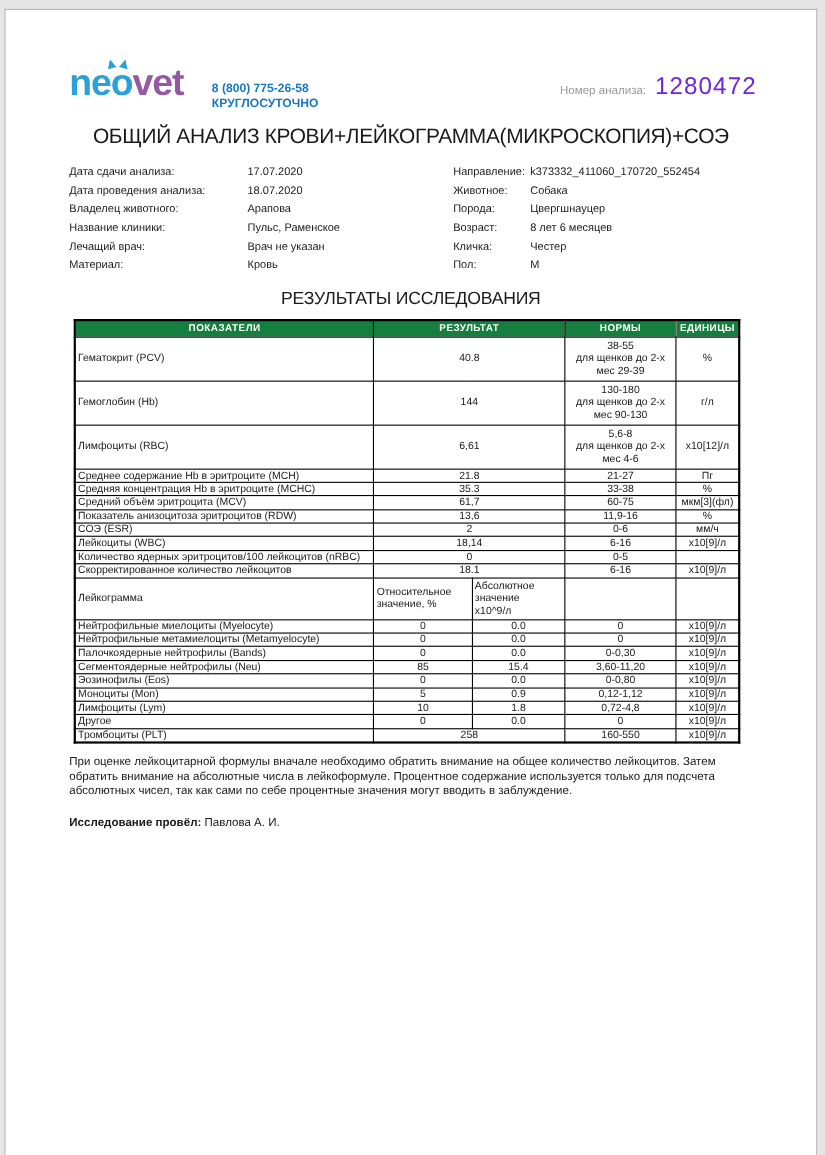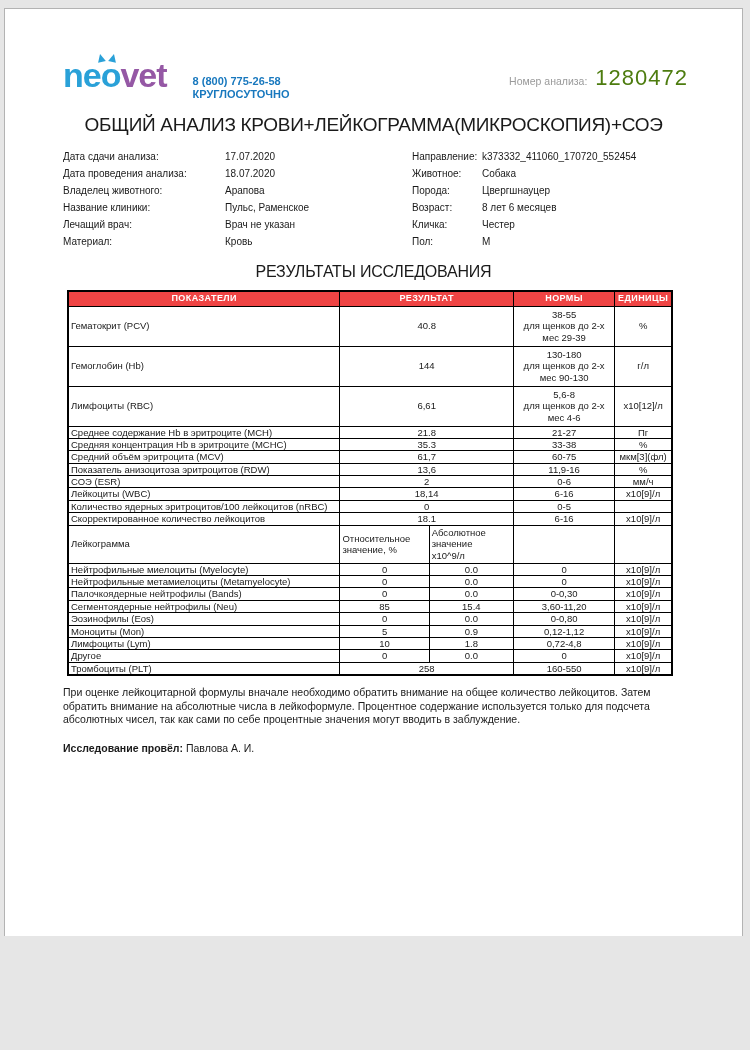--- a/index.html
+++ b/index.html
@@ -5,21 +5,21 @@
   html,body{margin:0;padding:0;}
   body{
     width:750px;height:1050px;
     background:#e6e6e6;
     font-family:"Liberation Sans", sans-serif;
     color:#1a1a1a;
     position:relative;
     overflow:hidden;
   }
   .page{
-    position:absolute;left:4px;top:8px;width:739px;height:928px;
+    position:absolute;left:4px;top:8px;width:739px;height:1042px;
     background:#ffffff;border:1px solid #b3b3b3;border-bottom:none;
     box-sizing:border-box;
   }
   
   .hdr{
     display:flex;align-items:flex-start;
     margin:48px 54px 0 58px;
   }
   .logo{position:relative;font-weight:bold;font-size:34px;line-height:36px;letter-spacing:-1px;}
   .lg1{color:#2aa1d8;position:relative;display:inline-block;}
@@ -27,21 +27,21 @@
     content:"";position:absolute;top:-3px;width:0;height:0;
     border-left:4px solid transparent;border-right:4px solid transparent;
     border-bottom:8px solid #2aa1d8;
   }
   .lg1::before{right:15px;transform:rotate(-14deg);}
   .lg1::after{right:3px;transform:rotate(14deg);}
   .lg2{color:#9558a5;}
   .phone{margin-left:26px;margin-top:18px;color:#1878be;font-weight:bold;font-size:11px;line-height:13px;}
   .num-block{margin-left:auto;margin-top:8px;display:flex;align-items:baseline;white-space:nowrap;}
   .num-label{color:#9a9a9a;font-size:10.5px;margin-right:8px;}
-  .num-value{color:#4d7c0f;font-size:22px;letter-spacing:1px;font-weight:400;}
+  .num-value{color:#6d28d9;font-size:22px;letter-spacing:1px;font-weight:400;}
   
   .doc-title{
     text-align:center;font-size:19px;font-weight:400;letter-spacing:-0.3px;
     margin-top:13px;
   }
   
   .info{display:flex;margin:12px 53px 0 58px;font-size:10px;line-height:17px;}
   .info-l{flex:0 0 333px;}
   .info-r{flex:1;}
   .irow{display:flex;}
@@ -58,21 +58,21 @@
     font-size:9.5px;line-height:1.2;
   }
   table.res{border:2px solid #000;}
   .res th,.res td{border:1px solid #000;padding:0 2px;box-sizing:border-box;vertical-align:middle;overflow:hidden;}
   .c-name{width:271px;text-align:left;}
   .c-rel{width:89px;}
   .c-abs{width:84px;}
   .c-norm{width:101px;}
   .c-unit{width:57px;}
   .res th{
-    background:#ef4444;color:#ffffff;font-weight:bold;font-size:9px;
+    background:#15803d;color:#ffffff;font-weight:bold;font-size:9px;
     letter-spacing:0.4px;height:15px;text-align:center;
   }
   .res td{text-align:center;}
   .res td.l{text-align:left;}
   .r-single td{height:12px;}
   .r-tall td{height:40px;}
   .r-lhead td{height:38px;}
   .norm{white-space:pre-line;}
   
   .note{margin:10px 55px 0 58px;font-size:10.5px;line-height:13.5px;}

